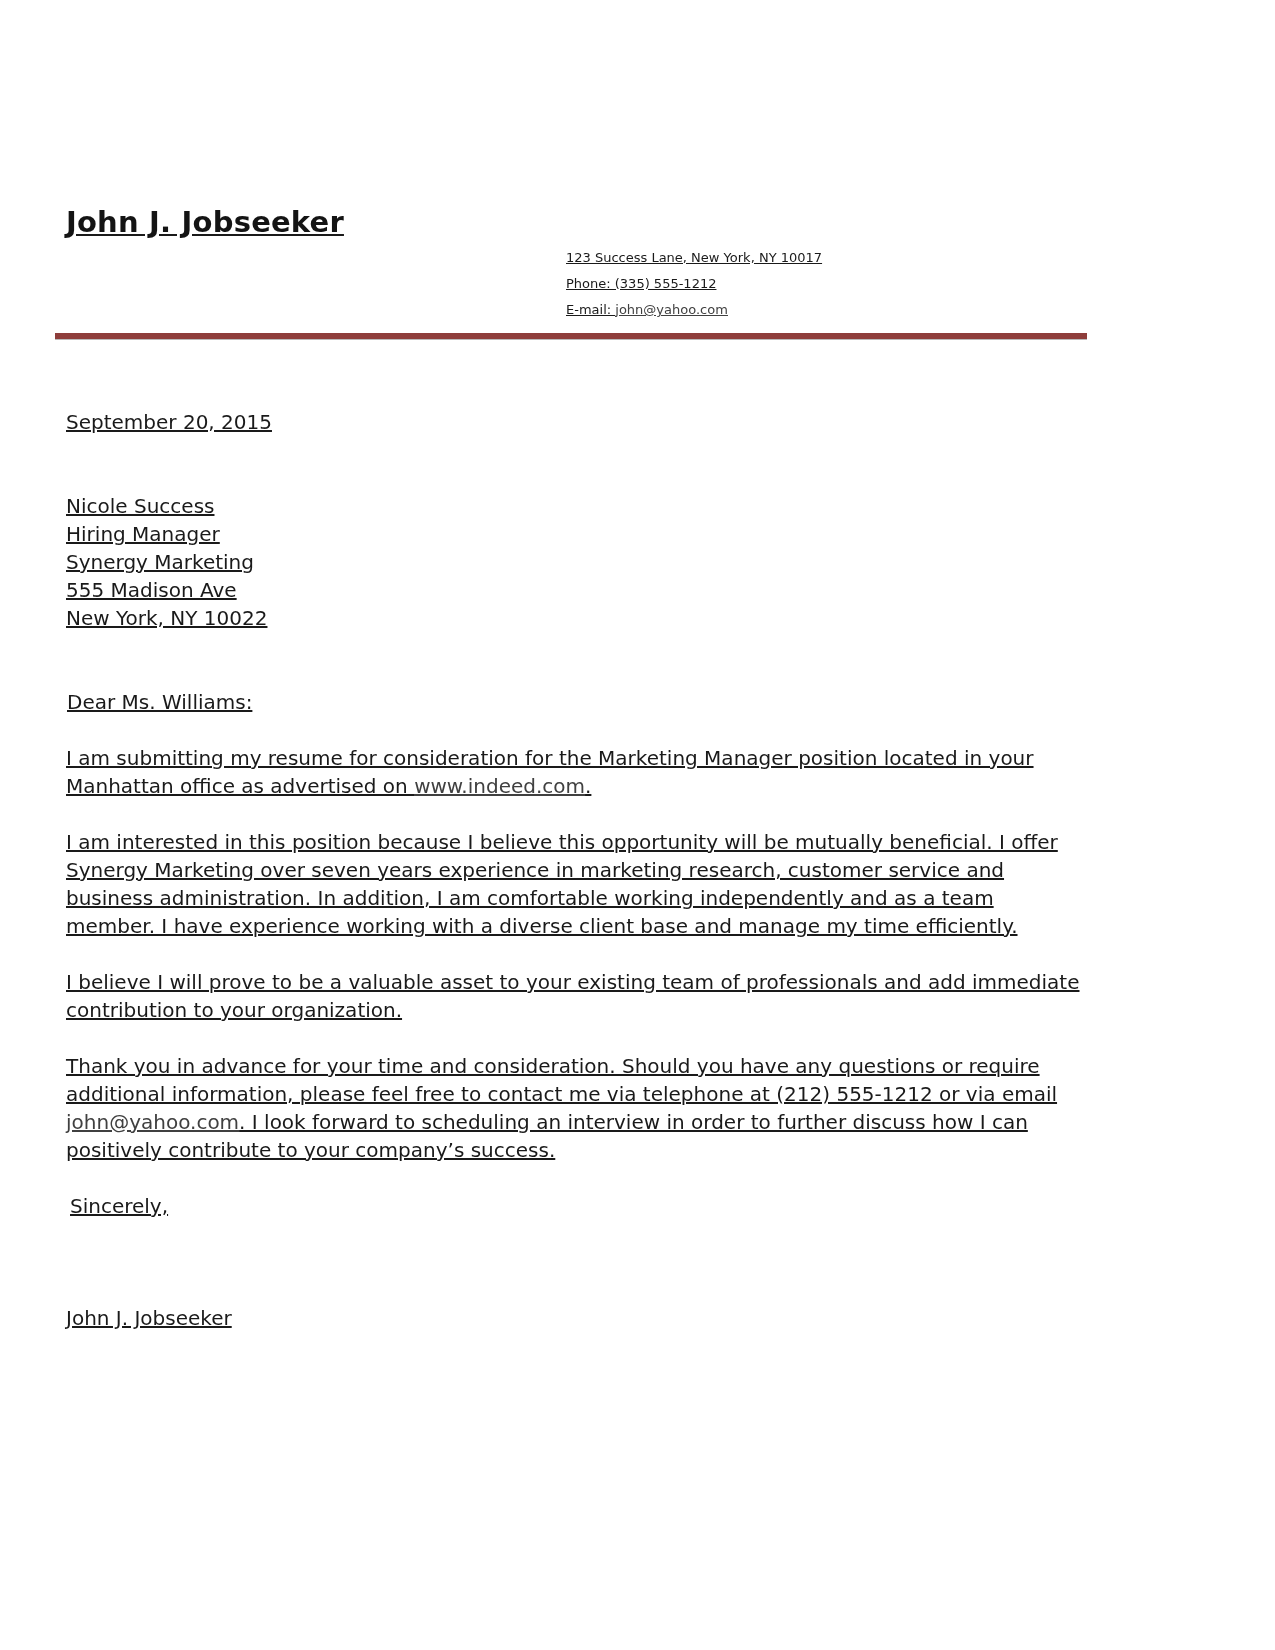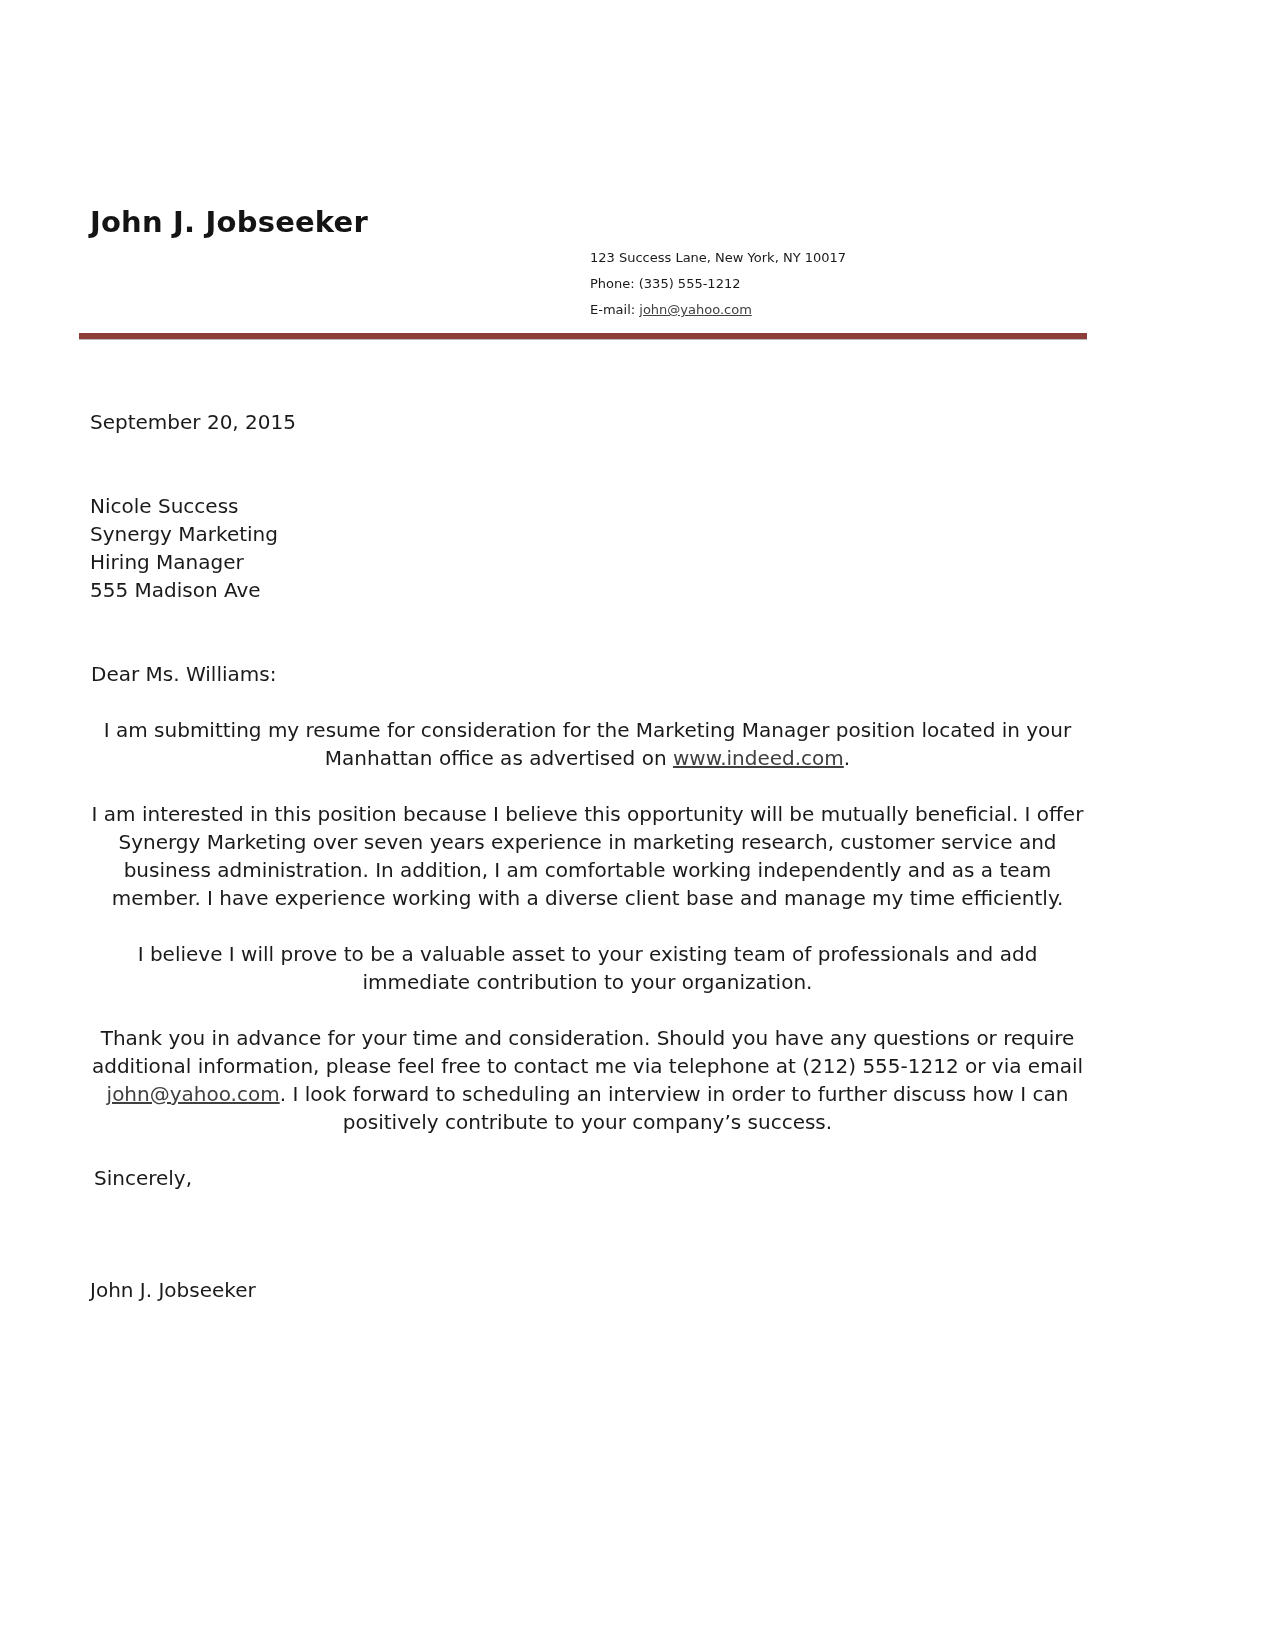--- a/index.html
+++ b/index.html
@@ -9,23 +9,24 @@
   }
   body {
     width: 1275px;
     height: 1650px;
     font-family: "DejaVu Sans", "Liberation Sans", sans-serif;
     color: #1a1a1a;
     position: relative;
     overflow: hidden;
   }
   .page {
-    padding: 205px 190px 0 90px;
+    padding: 205px 190px 0 66px;
     box-sizing: border-box;
     width: 1275px;
+    text-decoration: underline;
   }
   .letter-title {
     font-size: 29px;
     font-weight: bold;
     color: #141414;
     letter-spacing: 0.2px;
     margin: 0 0 6px 0;
   }
   .contact-block {
     margin-left: 500px;
@@ -49,21 +50,20 @@
     margin: 0 0 56px 0;
   }
   .recipient-block {
     margin: 0 0 56px 0;
   }
   .salutation {
     margin: 0 0 28px 1px;
   }
   p.para {
     margin: 0 0 28px 0;
-    text-align: center;
   }
   .closing {
     margin: 0 0 84px 4px;
   }
   .signature {
     margin: 0;
   }
   a.doc-link {
     color: #404040;
     text-decoration: underline;
@@ -84,23 +84,24 @@
   </div>
 
   <div class="rule"></div>
 
   <div class="body-text">
 
     <div class="date-line">September 20, 2015</div>
 
     <div class="recipient-block">
       <div>Nicole Success</div>
+      <div>Hiring Manager</div>
       <div>Synergy Marketing</div>
-      <div>Hiring Manager</div>
       <div>555 Madison Ave</div>
+      <div>New York, NY 10022</div>
     </div>
 
     <div class="salutation">Dear Ms. Williams:</div>
 
     <p class="para"><span>I am submitting my resume for consideration for the Marketing Manager position located in your Manhattan office as advertised on </span><a class="doc-link">www.indeed.com</a><span>.</span></p>
 
     <p class="para">I am interested in this position because I believe this opportunity will be mutually beneficial.  I offer Synergy Marketing over seven years experience in marketing research, customer service and business administration.  In addition, I am comfortable working independently and as a team member.  I have experience working with a diverse client base and manage my time efficiently.</p>
 
     <p class="para">I believe I will prove to be a valuable asset to your existing team of professionals and add immediate contribution to your organization.</p>
 

